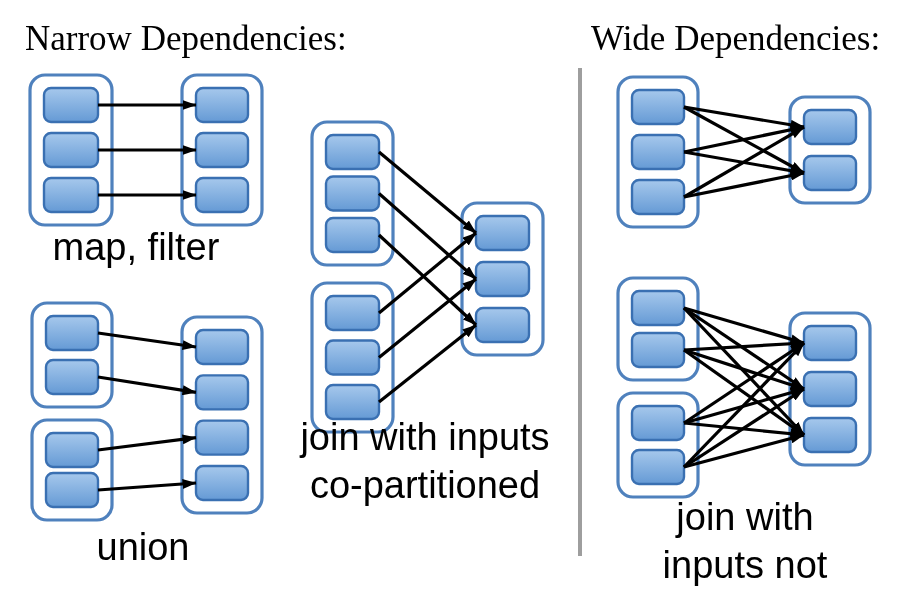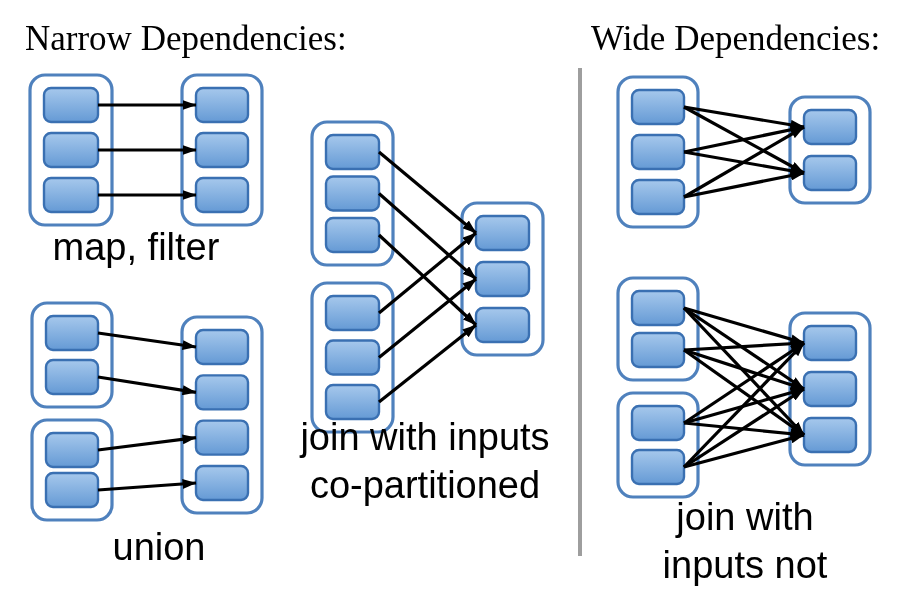--- a/index.html
+++ b/index.html
@@ -36,21 +36,21 @@
   .diagram-label {
     position: absolute;
     transform: translateX(-50%);
     text-align: center;
     font-size: 38px;
     line-height: 1.25;
     color: #000000;
     white-space: pre-line;
   }
   #label-map-filter { left: 136px; top: 224px; }
-  #label-union      { left: 159px; top: 524px; text-align: center; }
+  #label-union      { left: 143px; top: 524px; text-align: center; }
   #label-join-copart{ left: 425px; top: 414px; }
   #label-groupbykey { left: 746px; top: 224px; }
   #label-join-not   { left: 745px; top: 494px; }
 </style>
 </head>
 <body>
 
 <div class="stage">
   <div class="heading" id="h-narrow">Narrow Dependencies:</div>
   <div class="heading" id="h-wide">Wide Dependencies:</div>

